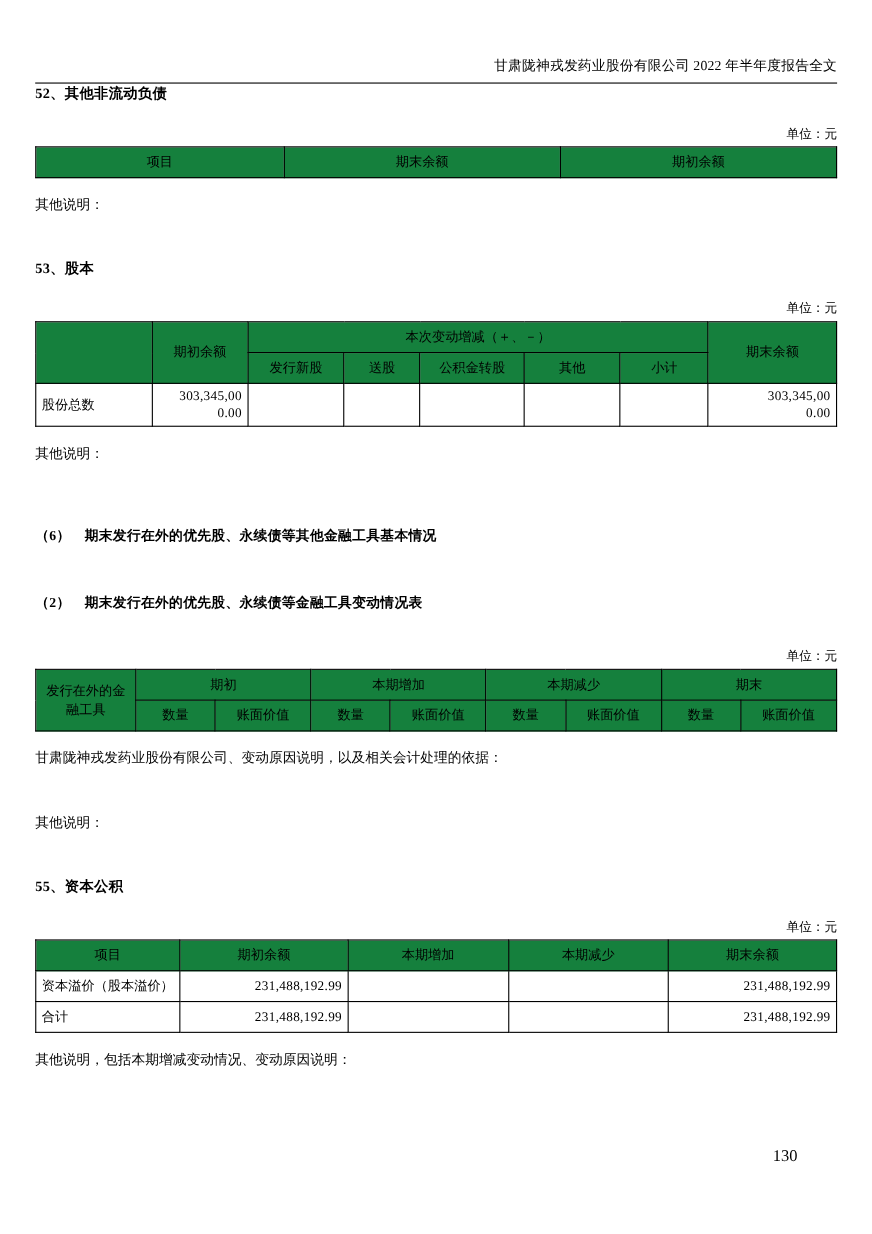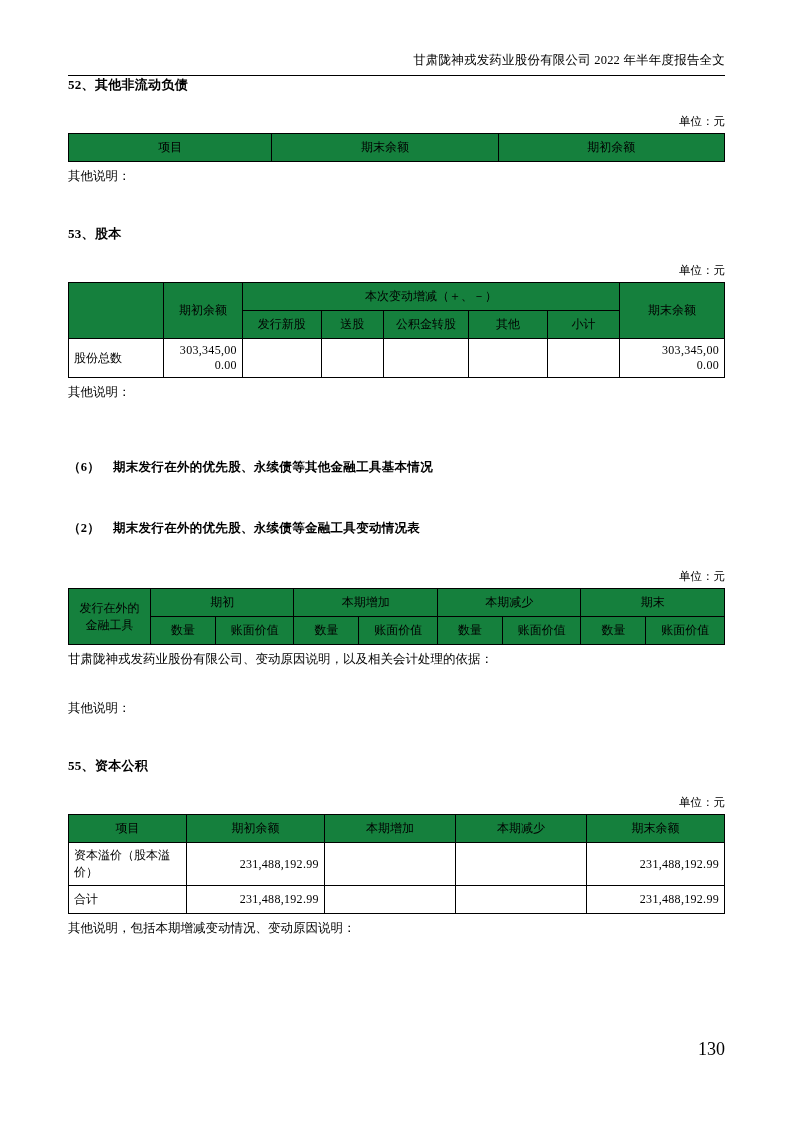--- a/index.html
+++ b/index.html
@@ -12,21 +12,21 @@
     height: 1122px;
     font-family: "Liberation Serif", "DejaVu Serif", serif;
     color: #000000;
     position: relative;
   }
   .page {
     position: relative;
     width: 793px;
     height: 1122px;
     box-sizing: border-box;
-    padding: 0 68px;
+    padding: 0 32px;
   }
   .header {
     padding-top: 52px;
     text-align: right;
     font-size: 12.5px;
     font-family: "Liberation Serif", "DejaVu Serif", serif;
     letter-spacing: 0.2px;
   }
   .header-rule {
     margin-top: 6px;
@@ -45,21 +45,21 @@
     letter-spacing: 0.3px;
   }
   .unit-line {
     text-align: right;
     font-size: 11.5px;
     margin-bottom: 4px;
     margin-top: 20px;
   }
   .note-line {
     font-size: 12.5px;
-    margin-top: 6px;
+    margin-top: 16px;
   }
   table.doc {
     border-collapse: collapse;
     width: 100%;
     table-layout: fixed;
   }
   table.doc td, table.doc th {
     border: 1px solid #000;
     font-size: 12px;
     font-weight: normal;
@@ -79,21 +79,21 @@
     letter-spacing: 0.3px;
     margin-top: 32px;
   }
   .spacer-sm { height: 12px; }
   .spacer-md { height: 26px; }
   .spacer-lg { height: 40px; }
   .page-number {
     position: absolute;
     right: 68px;
     bottom: 62px;
-    font-size: 18px;
+    font-size: 15px;
   }
   .twoline { line-height: 1.25; }
 </style>
 </head>
 <body>
 
 <div class="page">
 
   <div class="header">
     <span>甘肃陇神戎发药业股份有限公司 2022 年半年度报告全文</span>

